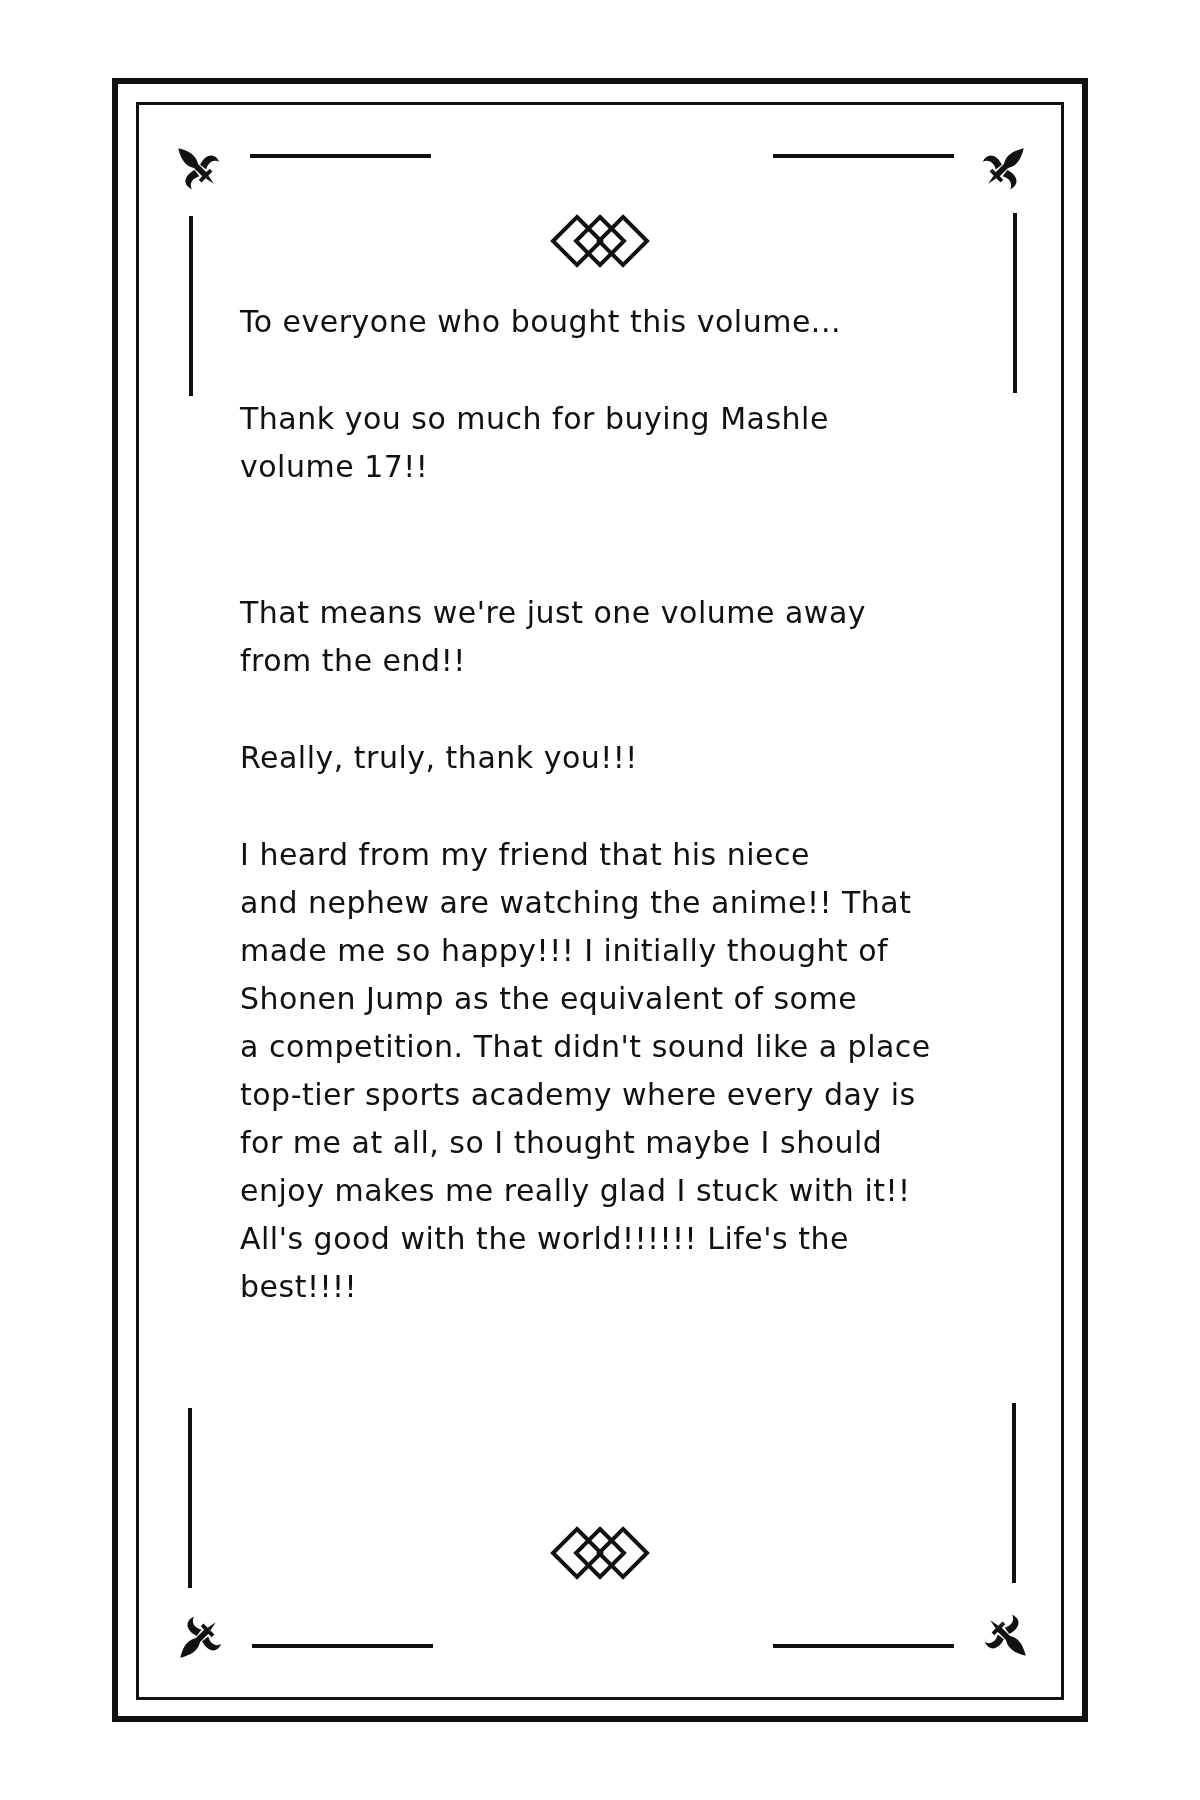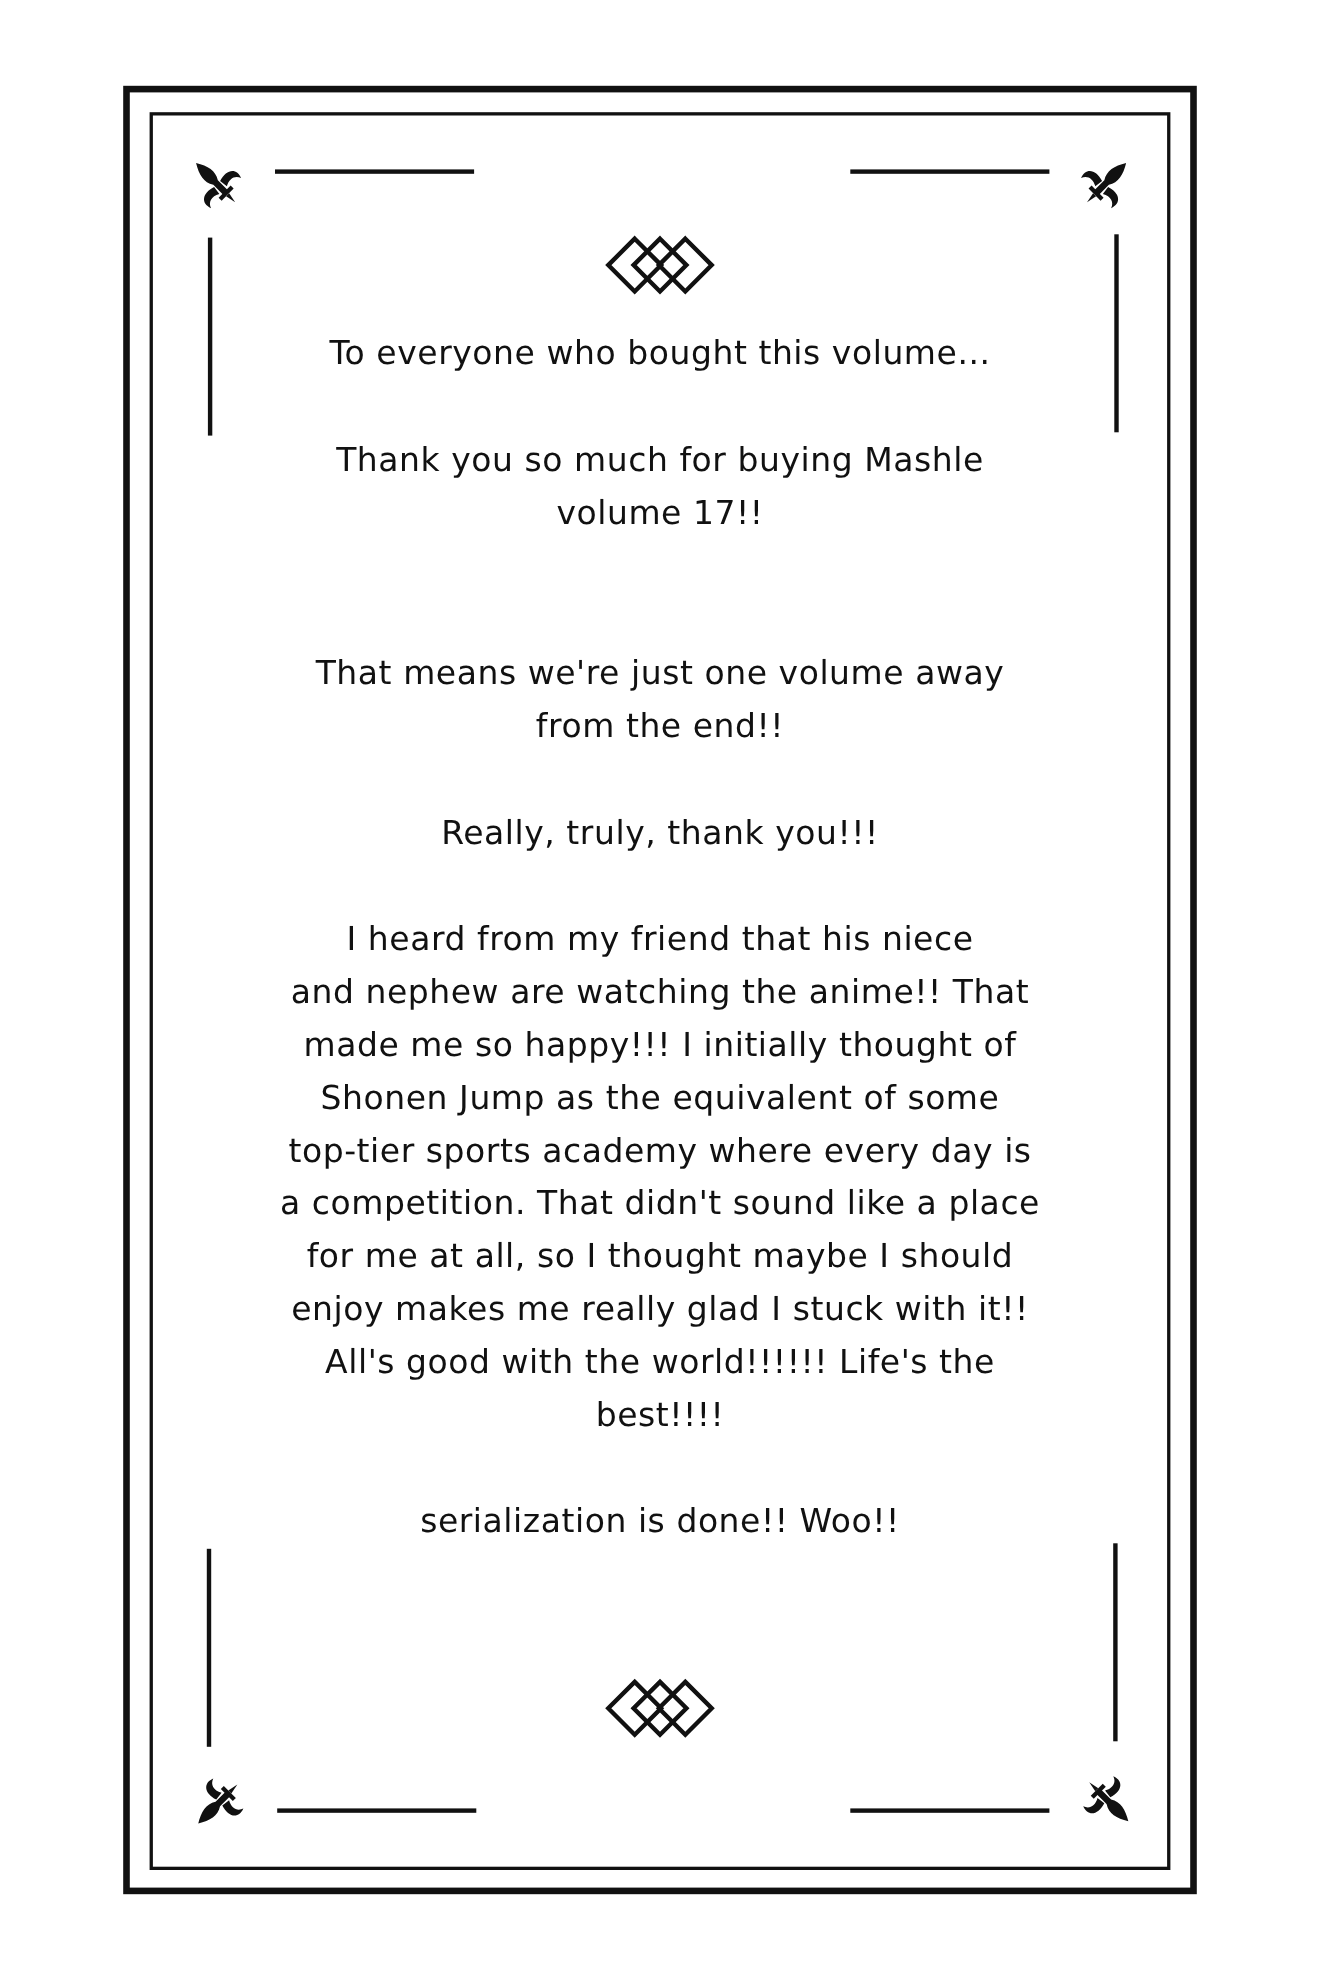--- a/index.html
+++ b/index.html
@@ -6,21 +6,21 @@
   body { width:1200px; height:1800px; position:relative; overflow:hidden;
          font-family:"DejaVu Sans", sans-serif; color:#111; }
   .outer-border { position:absolute; left:112px; top:78px; width:964px; height:1632px;
                   border:6px solid #111; }
   .inner-border { position:absolute; left:136px; top:102px; width:922px; height:1592px;
                   border:3px solid #111; }
   .hline { position:absolute; height:4px; background:#111; width:181px; }
   .vline { position:absolute; width:4px; background:#111; height:180px; }
   .fleur { position:absolute; width:58px; height:58px; }
   .diamonds { position:absolute; width:100px; height:56px; left:550px; }
-  .text-block { position:absolute; left:240px; width:720px; text-align:center;
+  .text-block { position:absolute; left:240px; width:720px; text-align:left;
                 font-size:30px; line-height:48px; letter-spacing:0.5px; }
   .text-block p { margin:0; }
   .gap { height:49px; }
 </style>
 </head>
 <body>
 
 <div class="outer-border"></div>
 <div class="inner-border"></div>
 
@@ -94,20 +94,19 @@
   <div class="gap"></div>
   <p>That means we're just one volume away</p>
   <p>from the end!!</p>
   <div class="gap"></div>
   <p>Really, truly, thank you!!!</p>
   <div class="gap"></div>
   <p>I heard from my friend that his niece</p>
   <p>and nephew are watching the anime!! That</p>
   <p>made me so happy!!! I initially thought of</p>
   <p>Shonen Jump as the equivalent of some</p>
+  <p>a competition. That didn't sound like a place</p>
   <p>top-tier sports academy where every day is</p>
-  <p>a competition. That didn't sound like a place</p>
   <p>for me at all, so I thought maybe I should</p>
   <p>enjoy makes me really glad I stuck with it!!</p>
   <p>All's good with the world!!!!!! Life's the best!!!!</p>
   <div class="gap"></div>
-  <p>serialization is done!! Woo!!</p>
 </div>
 
 </body></html>

